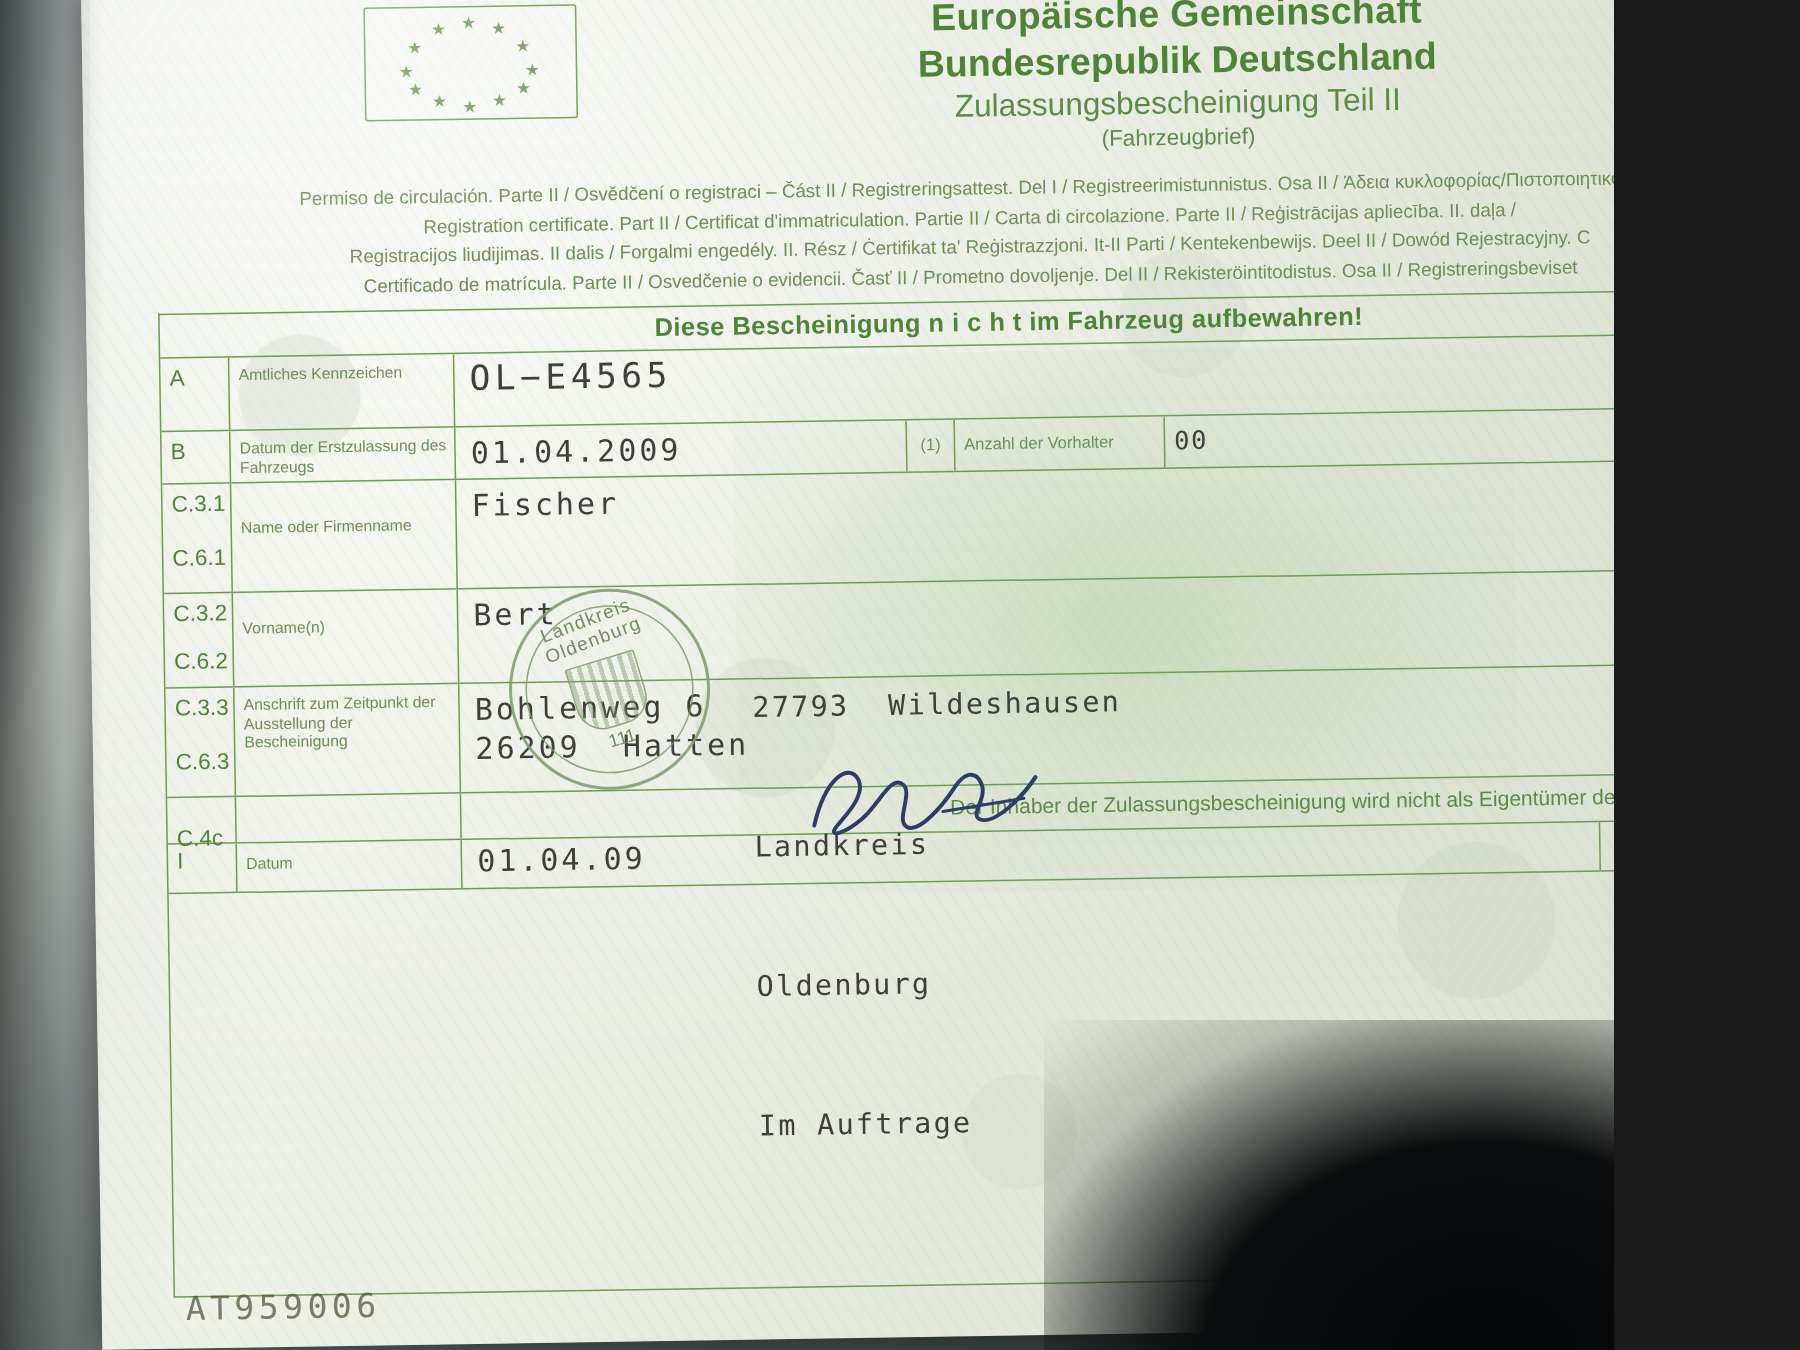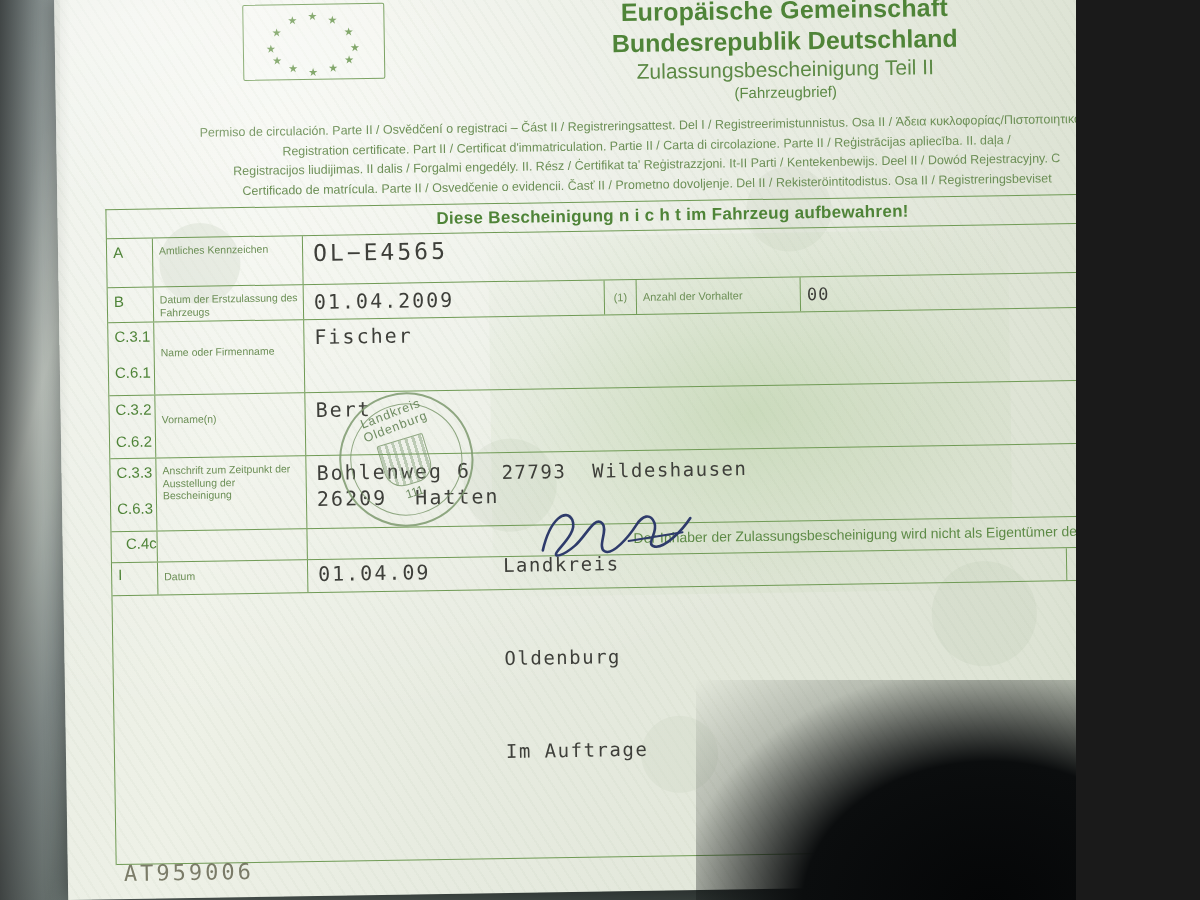--- a/index.html
+++ b/index.html
@@ -404,21 +404,21 @@
           </div>
         </div>
 
         <div class="row r-b">
           <div class="cell-code">B</div>
           <div class="cell-label">Datum der Erstzulassung des Fahrzeugs</div>
           <div class="cell-value">
             <div class="typed">01.04.2009</div>
             <div class="subfield" style="left:300px;width:32px;justify-content:center;">(1)</div>
             <div class="subfield" style="left:332px;width:148px;">Anzahl der Vorhalter</div>
-            <div class="subfield" style="left:496px;width:60px;">
+            <div class="subfield" style="left:472px;width:60px;">
               <span class="typed" style="font-size:17px;letter-spacing:1px;color:#3e3f3a;">00</span>
             </div>
             <div class="subfield" style="left:850px;width:38px;justify-content:center;">(1)</div>
             <div class="subfield" style="left:888px;width:100px;border-left:none;">Anzahl</div>
           </div>
         </div>
 
         <div class="row r-c31">
           <div class="cell-code">
             <div>C.3.1</div>
@@ -447,21 +447,21 @@
             <div style="margin-top:16px;">C.6.3</div>
           </div>
           <div class="cell-label">Anschrift zum Zeitpunkt der Ausstellung der Bescheinigung</div>
           <div class="cell-value">
             <div class="typed">Bohlenweg 6</div>
             <div class="typed">26209  Hatten</div>
           </div>
         </div>
 
         <div class="row r-c4c">
-          <div class="cell-code" style="padding-top:2px;text-align:right;">C.4c</div>
+          <div class="cell-code" style="padding-top:18px;">C.4c</div>
           <div class="cell-label"></div>
           <div class="cell-value" style="padding:0;">
             <div class="note-c4c">Der Inhaber der Zulassungsbescheinigung wird nicht als Eigentümer des Fahrzeugs ausgewiesen.</div>
           </div>
         </div>
 
         <div class="row r-i">
           <div class="cell-code" style="padding-top:2px;">I</div>
           <div class="cell-label" style="padding-top:8px;">Datum</div>
           <div class="cell-value" style="padding-top:1px;">

